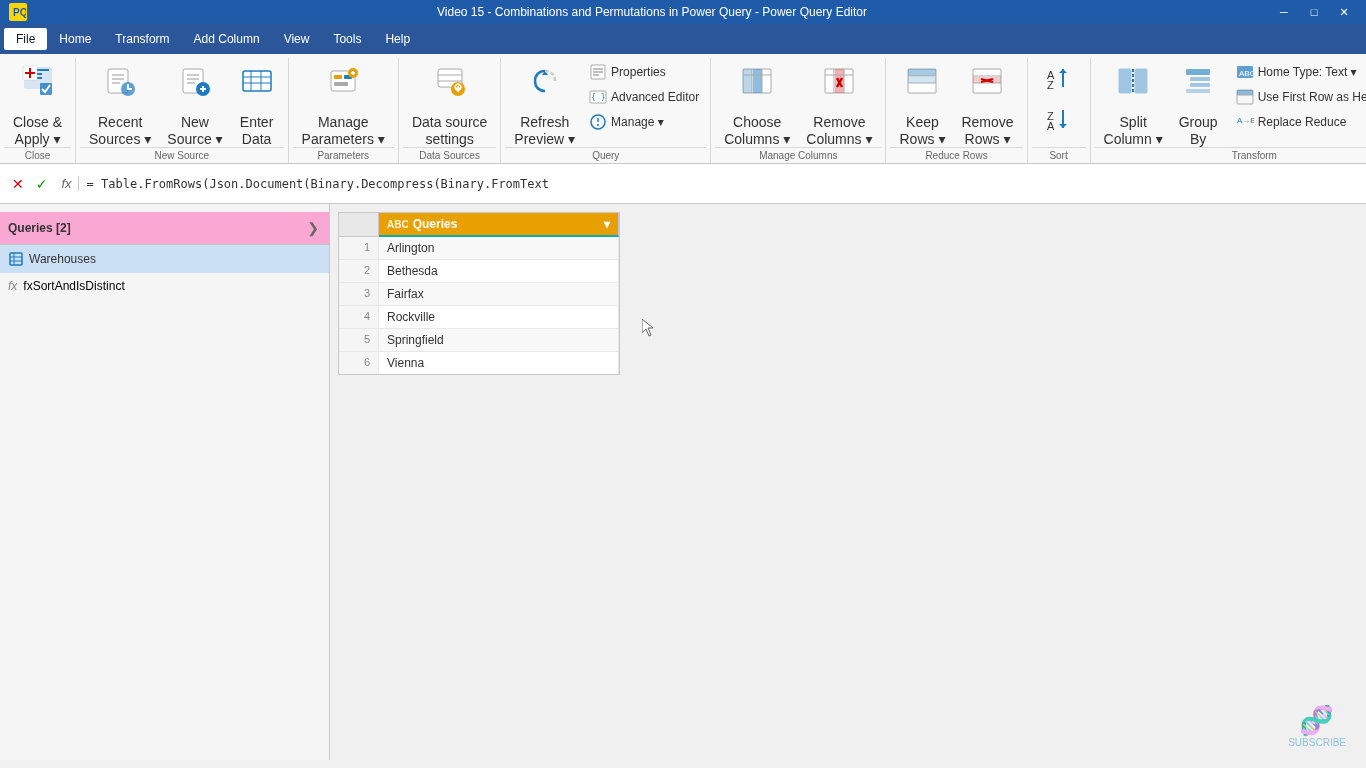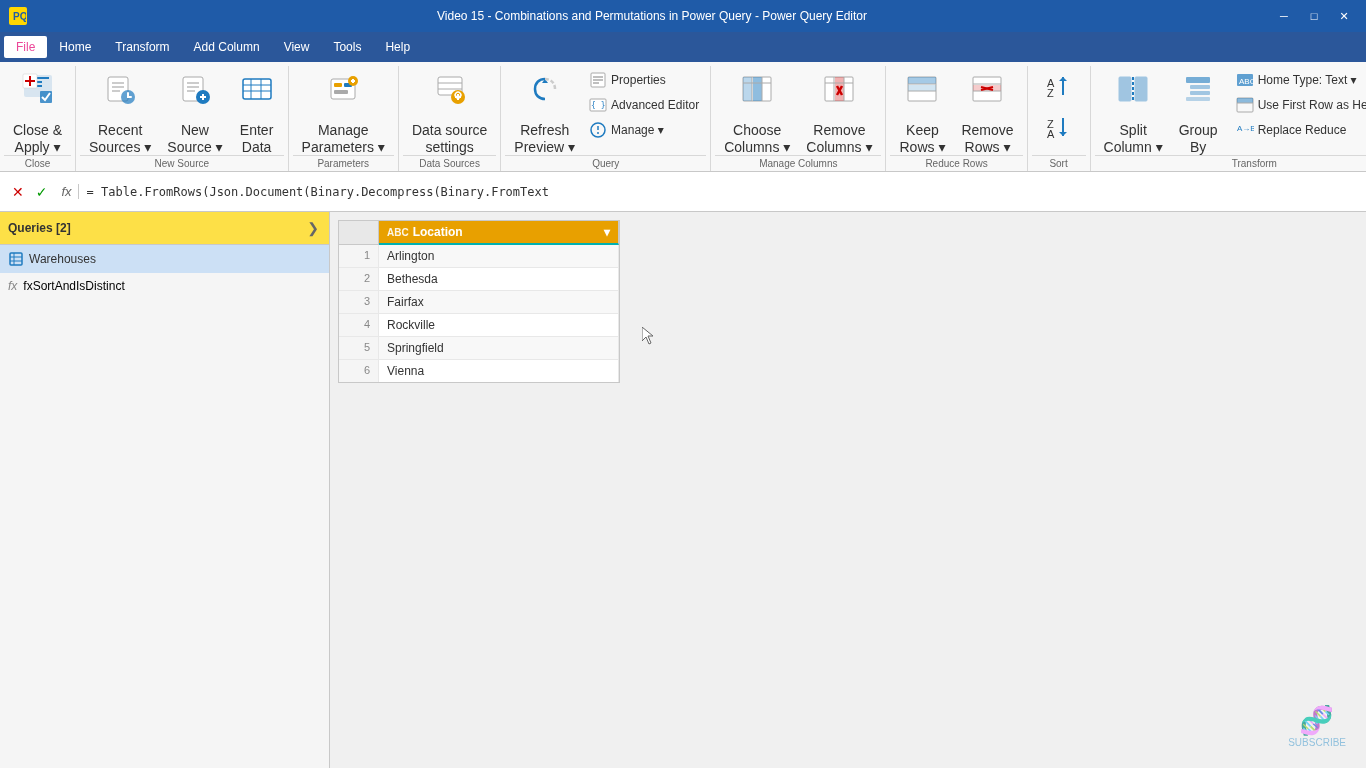--- a/index.html
+++ b/index.html
@@ -1,20 +1,20 @@
 <!DOCTYPE html>
 <html><head>
   <meta charset="utf-8">
   <style>
     * { box-sizing: border-box; margin: 0; padding: 0; }
     body { font-family: 'Segoe UI', Arial, sans-serif; font-size: 12px; background: #f0f0f0; overflow: hidden; width: 1366px; height: 768px; }
 
     
     #title-bar {
-      height: 32px;
+      height: 24px;
       background: #1f5ba8;
       display: flex;
       align-items: center;
       padding: 0 8px;
       color: white;
     }
     #title-bar .app-icon { width: 20px; height: 20px; margin-right: 6px; display: flex; align-items: center; justify-content: center; }
     #title-bar .app-icon .pq-icon { width: 18px; height: 18px; background: #ffd700; border-radius: 2px; display: flex; align-items: center; justify-content: center; font-size: 10px; font-weight: bold; color: #1f5ba8; }
     #title-bar .title-text { flex: 1; font-size: 12px; text-align: center; }
     #title-bar .window-controls { display: flex; gap: 2px; }
@@ -28,21 +28,21 @@
       align-items: center;
       padding: 0 4px;
     }
     #menu-bar .menu-item {
       padding: 4px 12px;
       color: white;
       font-size: 12px;
       cursor: pointer;
       border-radius: 2px;
     }
-    #menu-bar .menu-item.active { background: white; color: #ec4899; }
+    #menu-bar .menu-item.active { background: white; color: #0f172a; }
 
     
     #ribbon {
       height: 110px;
       background: #f8f8f8;
       border-bottom: 1px solid #c8c8c8;
       display: flex;
       align-items: stretch;
       padding: 4px 0 0 0;
     }
@@ -134,21 +134,22 @@
       border-right: 1px solid #c8c8c8;
       display: flex;
       flex-direction: column;
     }
     #sidebar-header {
       display: flex;
       align-items: center;
       justify-content: space-between;
       padding: 6px 8px;
       border-bottom: 1px solid #c8c8c8;
-      background: #fde047;
+      background: #f9a8d4;
+      margin-top: 8px;
     }
     #sidebar-header .queries-title { font-size: 12px; font-weight: 600; color: #333; }
     #sidebar-header .collapse-btn { cursor: pointer; color: #666; font-size: 14px; padding: 2px; }
     .query-item {
       display: flex;
       align-items: center;
       gap: 6px;
       padding: 6px 8px;
       cursor: pointer;
       border: 1px solid transparent;
@@ -596,21 +597,21 @@
     </div>
   </div>
 
   <div id="main-canvas">
     <div id="data-grid">
       
       <div class="grid-header-row">
         <div class="grid-row-num-header"></div>
         <div class="grid-col-header">
           <span class="col-type">ABC</span>
-          <span class="col-name">Location</span>
+          <span class="col-name">Queries</span>
           <span class="col-filter">▾</span>
         </div>
       </div>
       
       <div class="grid-data-row">
         <div class="grid-row-num">1</div>
         <div class="grid-cell">Arlington</div>
       </div>
       <div class="grid-data-row">
         <div class="grid-row-num">2</div>

